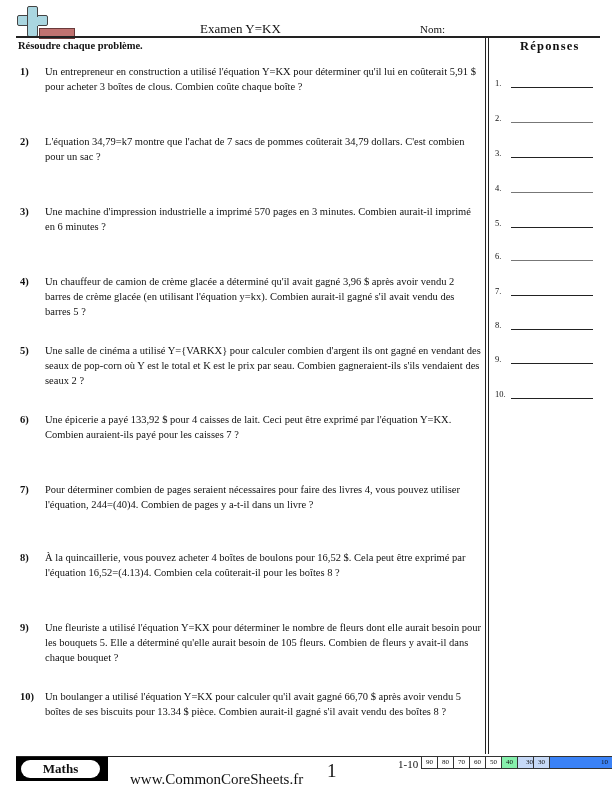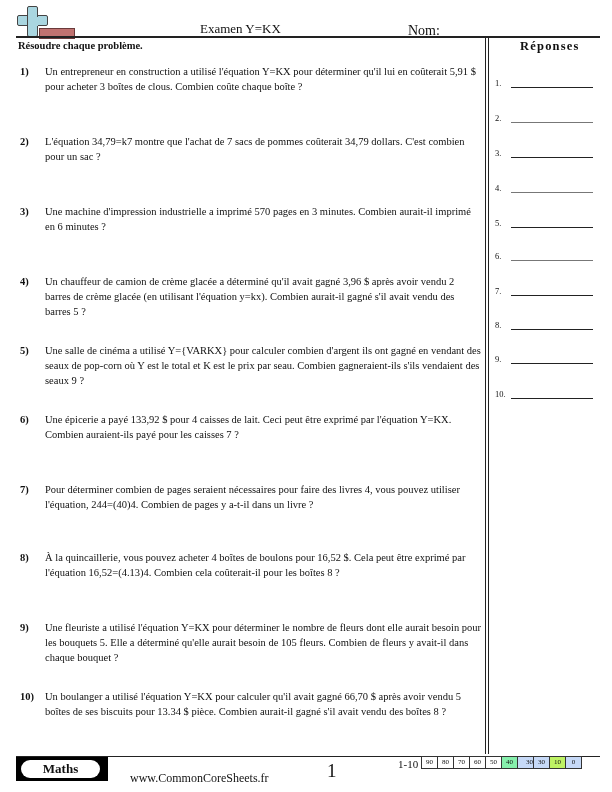--- a/index.html
+++ b/index.html
@@ -7,21 +7,21 @@
          font-family: "Liberation Serif", "DejaVu Serif", serif; color: #111; }
   .abs { position: absolute; }
 
   
   .logo { left: 17px; top: 6px; width: 45px; height: 30px; }
   .logo .v { position: absolute; left: 10px; top: 0; width: 9px; height: 29px; background: #a9d6e0; border: 1.5px solid #444; border-radius: 2px; }
   .logo .h { position: absolute; left: 0; top: 9px; width: 29px; height: 9px; background: #a9d6e0; border: 1.5px solid #444; border-radius: 2px; }
   .logo .vmask { position: absolute; left: 11.5px; top: 10.5px; width: 9px; height: 9px; background: #a9d6e0; }
   .logo .bar { position: absolute; left: 22px; top: 22px; width: 34px; height: 9px; background: #c07270; border: 1px solid #6a3a3a; }
   .title { left: 200px; top: 21px; font-size: 13px; }
-  .name-label { left: 408px; top: 23px; font-size: 14px; }
+  .name-label { left: 420px; top: 23px; font-size: 11px; }
   .header-rule { left: 16px; top: 36px; width: 584px; height: 0; border-top: 2px solid #222; }
 
   .instructions { left: 18px; top: 40px; font-size: 10.5px; font-weight: bold; }
 
   
   .divider { left: 485px; top: 38px; width: 2px; height: 716px; border-left: 1px solid #222; border-right: 1px solid #222; }
 
   
   .answers-title { left: 520px; top: 39px; font-size: 12.5px; font-weight: bold; letter-spacing: 1.2px; }
   .ans { left: 495px; width: 100px; height: 14px; }
@@ -32,21 +32,21 @@
   
   .q { left: 20px; width: 462px; font-size: 10.5px; line-height: 15px; }
   .q .qn { position: absolute; left: 0; top: 0; width: 22px; font-weight: bold; text-align: left; }
   .q .qt { position: absolute; left: 25px; top: 0; width: 437px; }
 
   
   .footer-rule { left: 16px; top: 756px; width: 584px; border-top: 1px solid #222; }
   .maths-box { left: 16px; top: 757px; width: 92px; height: 24px; background: #000; }
   .maths-pill { left: 21px; top: 760px; width: 79px; height: 18px; background: #fff; border-radius: 10px;
                 font-size: 13px; font-weight: bold; text-align: center; line-height: 18px; }
-  .site { left: 130px; top: 771px; font-size: 12px; }
+  .site { left: 130px; top: 771px; font-size: 15px; }
   .page-num { left: 327px; top: 760px; font-size: 19px; }
   .score-label { left: 398px; top: 758px; font-size: 11px; }
   .scores { left: 422px; top: 756px; display: flex; }
   .scores .cell { width: 15px; height: 11px; border: 1px solid #333; margin-left: -1px; font-size: 7px; text-align: center; line-height: 11px; background: #fff; }
   .scores .cell.blue { background: #c6d9f7; }
 </style>
 </head>
 <body>
 
 <div class="abs logo">
@@ -119,21 +119,21 @@
     <div class="abs q" style="top: 204px;">
       <span class="qn">3)</span>
       <div class="qt">Une machine d'impression industrielle a imprimé 570 pages en 3 minutes. Combien aurait-il imprimé en 6 minutes ?</div>
     </div>
     <div class="abs q" style="top: 274px;">
       <span class="qn">4)</span>
       <div class="qt">Un chauffeur de camion de crème glacée a déterminé qu'il avait gagné 3,96 $ après avoir vendu 2 barres de crème glacée (en utilisant l'équation y=kx). Combien aurait-il gagné s'il avait vendu des barres 5 ?</div>
     </div>
     <div class="abs q" style="top: 343px;">
       <span class="qn">5)</span>
-      <div class="qt">Une salle de cinéma a utilisé Y={VARKX} pour calculer combien d'argent ils ont gagné en vendant des seaux de pop-corn où Y est le total et K est le prix par seau. Combien gagneraient-ils s'ils vendaient des seaux 9 ?</div>
+      <div class="qt">Une salle de cinéma a utilisé Y={VARKX} pour calculer combien d'argent ils ont gagné en vendant des seaux de pop-corn où Y est le total et K est le prix par seau. Combien gagneraient-ils s'ils vendaient des seaux 2 ?</div>
     </div>
     <div class="abs q" style="top: 412px;">
       <span class="qn">6)</span>
       <div class="qt">Une épicerie a payé 133,92 $ pour 4 caisses de lait. Ceci peut être exprimé par l'équation Y=KX. Combien auraient-ils payé pour les caisses 7 ?</div>
     </div>
     <div class="abs q" style="top: 482px;">
       <span class="qn">7)</span>
       <div class="qt">Pour déterminer combien de pages seraient nécessaires pour faire des livres 4, vous pouvez utiliser l'équation, 244=(40)4. Combien de pages y a-t-il dans un livre ?</div>
     </div>
     <div class="abs q" style="top: 550px;">
@@ -158,15 +158,15 @@
 <div class="abs score-label">1-10</div>
 <div class="abs scores" id="scores">
     <div class="cell">90</div>
     <div class="cell">80</div>
     <div class="cell">70</div>
     <div class="cell">60</div>
     <div class="cell">50</div>
     <div class="cell blue" style="background: #86efac;">40</div>
     <div class="cell blue" style="background: rgb(198, 217, 247); text-align: right;">30</div>
     <div class="cell blue" style="background: rgb(198, 217, 247);">30</div>
-    <div class="cell blue" style="background: #bef264;">10</div>
+    <div class="cell blue" style="background: #3b82f6; padding-left: 47px;">10</div>
     <div class="cell blue" style="background: rgb(198, 217, 247);">0</div>
   </div>
 
 </body></html>

